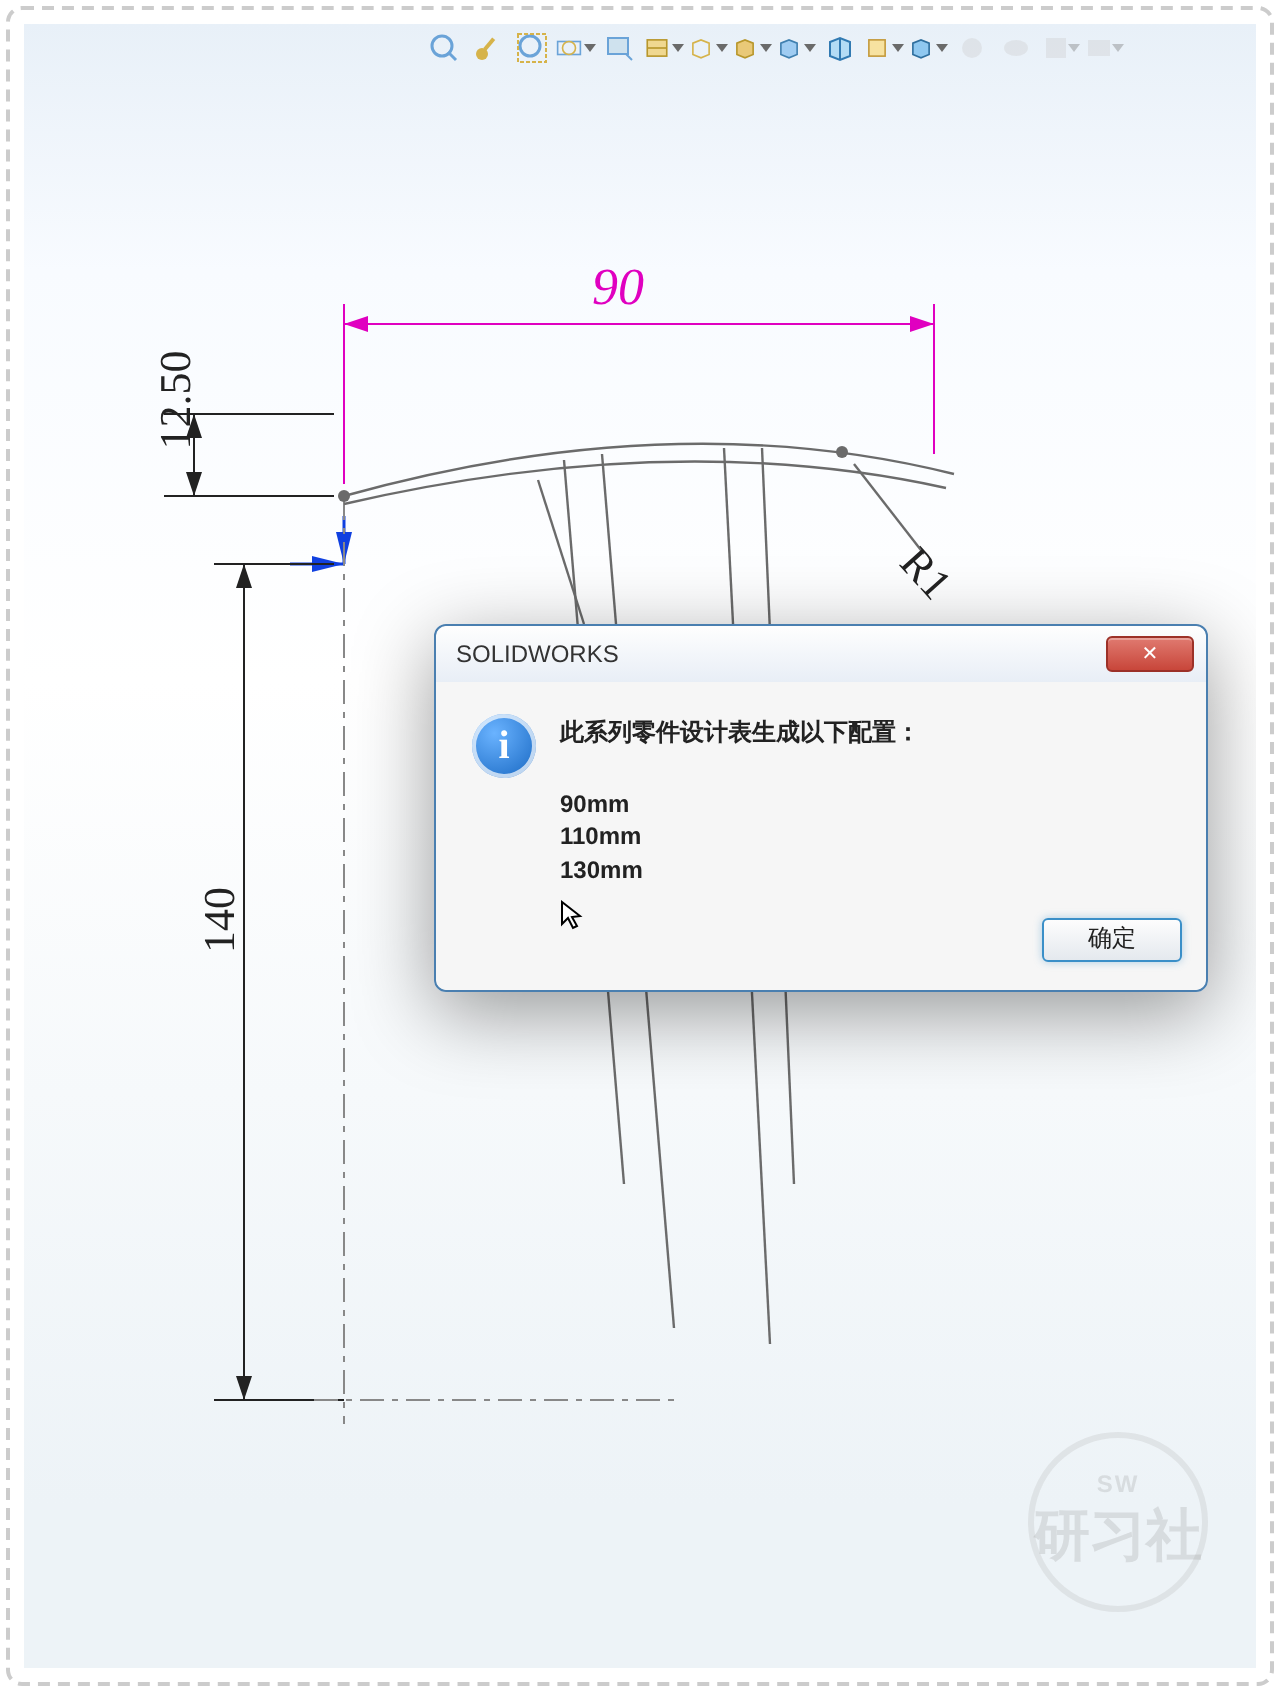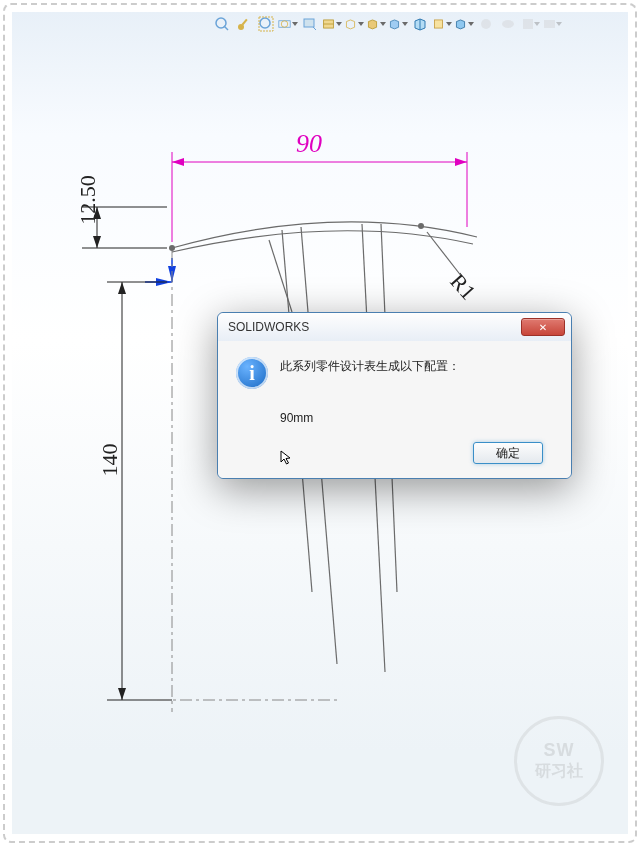--- a/index.html
+++ b/index.html
@@ -69,21 +69,21 @@
   .dim-stroke { stroke: #e000c0; stroke-width: 1; fill: none; }
   .dim-text-dark { fill: #222; font-size: 22px; font-family: "Times New Roman", serif; }
   .dim-stroke-dark { stroke: #222; stroke-width: 1; fill: none; }
   .construction { stroke: #888; stroke-width: 1; fill:none; stroke-dasharray: 12 4 3 4; }
   .sketchline { stroke: #6b6b6b; stroke-width: 1.2; fill: none; }
   .blue-arrow { fill: #1040e0; }
   
   .dialog {
     position: absolute;
     top: 300px; left: 205px;
-    width: 355px;
+    width: 387px;
     background: linear-gradient(180deg, #f7f7f7, #ececec);
     border: 1px solid #4a7fb0;
     border-radius: 6px;
     box-shadow: 0 10px 40px rgba(0,0,0,0.4), inset 0 0 0 1px rgba(255,255,255,0.6);
     z-index: 60;
   }
   .dialog-titlebar {
     height: 28px;
     background: linear-gradient(180deg, #fefefe, #e8eef6);
     border-radius: 6px 6px 0 0;
@@ -109,25 +109,25 @@
   .info-icon {
     width: 32px; height: 32px;
     border-radius: 50%;
     background: radial-gradient(circle at 35% 30%, #6ab3ff, #1565c0);
     color: #fff;
     display:flex; align-items:center; justify-content:center;
     font-weight:bold; font-size:20px; font-family:Georgia,serif;
     box-shadow: inset 0 0 0 2px rgba(255,255,255,0.7);
     flex-shrink: 0;
   }
-  .dialog-msg { font-size:12px; color:#222; line-height:1.6; }
-  .dialog-msg .list { margin-top: 34px; }
+  .dialog-msg { font-size:12px; color:#222; line-height:1.6;font-weight:bold; }
+  .dialog-msg .list { margin-top: 18px; }
   .dialog-msg .list div { line-height: 1.35; }
   .dialog-footer {
-    padding: 8px 28px 14px 12px;
+    padding: 8px 12px 14px 12px;
     display:flex; justify-content:flex-end;
     background:#f6f6f6;
     border-radius:0 0 6px 6px;
   }
   .ok-btn {
     min-width:70px; height:22px;
     background: linear-gradient(180deg,#fdfdfd,#e4e9ee);
     border:1px solid #3a8fc8;
     border-radius:3px;
     font-size:12px; color:#222;
@@ -138,22 +138,22 @@
     position:absolute;
     right: 24px; bottom: 28px;
     width: 90px; height:90px;
     border-radius:50%;
     border:3px solid rgba(180,180,180,0.25);
     display:flex; flex-direction:column; align-items:center; justify-content:center;
     color: rgba(150,150,150,0.25);
     font-weight:bold;
     pointer-events:none;
   }
-  .watermark .sw { font-size:18px; letter-spacing:1px;}
-  .watermark .cn { font-size:16px; }
+  .watermark .sw { font-size:12px; letter-spacing:1px;}
+  .watermark .cn { font-size:28px; }
   .cursor-arrow {
     position:absolute;
     top: 438px; left: 268px;
     width:12px; height:16px;
     z-index: 70;
     pointer-events:none;
   }
 </style>
 </head>
 <body>
@@ -313,20 +313,22 @@
       <div class="close-btn">
           <span>✕</span>
         </div>
     </div>
     <div class="dialog-body">
       <div class="info-icon">i</div>
       <div class="dialog-msg">
         <div>此系列零件设计表生成以下配置：</div>
         <div class="list">
           <div>90mm</div>
+          <div>110mm</div>
+          <div>130mm</div>
         </div>
       </div>
     </div>
     <div class="dialog-footer">
       <button class="ok-btn">确定</button>
     </div>
   </div>
 
   <svg class="cursor-arrow" viewBox="0 0 12 16">
     <path d="M1 1 L1 12 L4 9 L6.5 14 L8.5 13 L6 8.5 L10 8 Z" fill="#fff" stroke="#000" stroke-width="1"></path>

